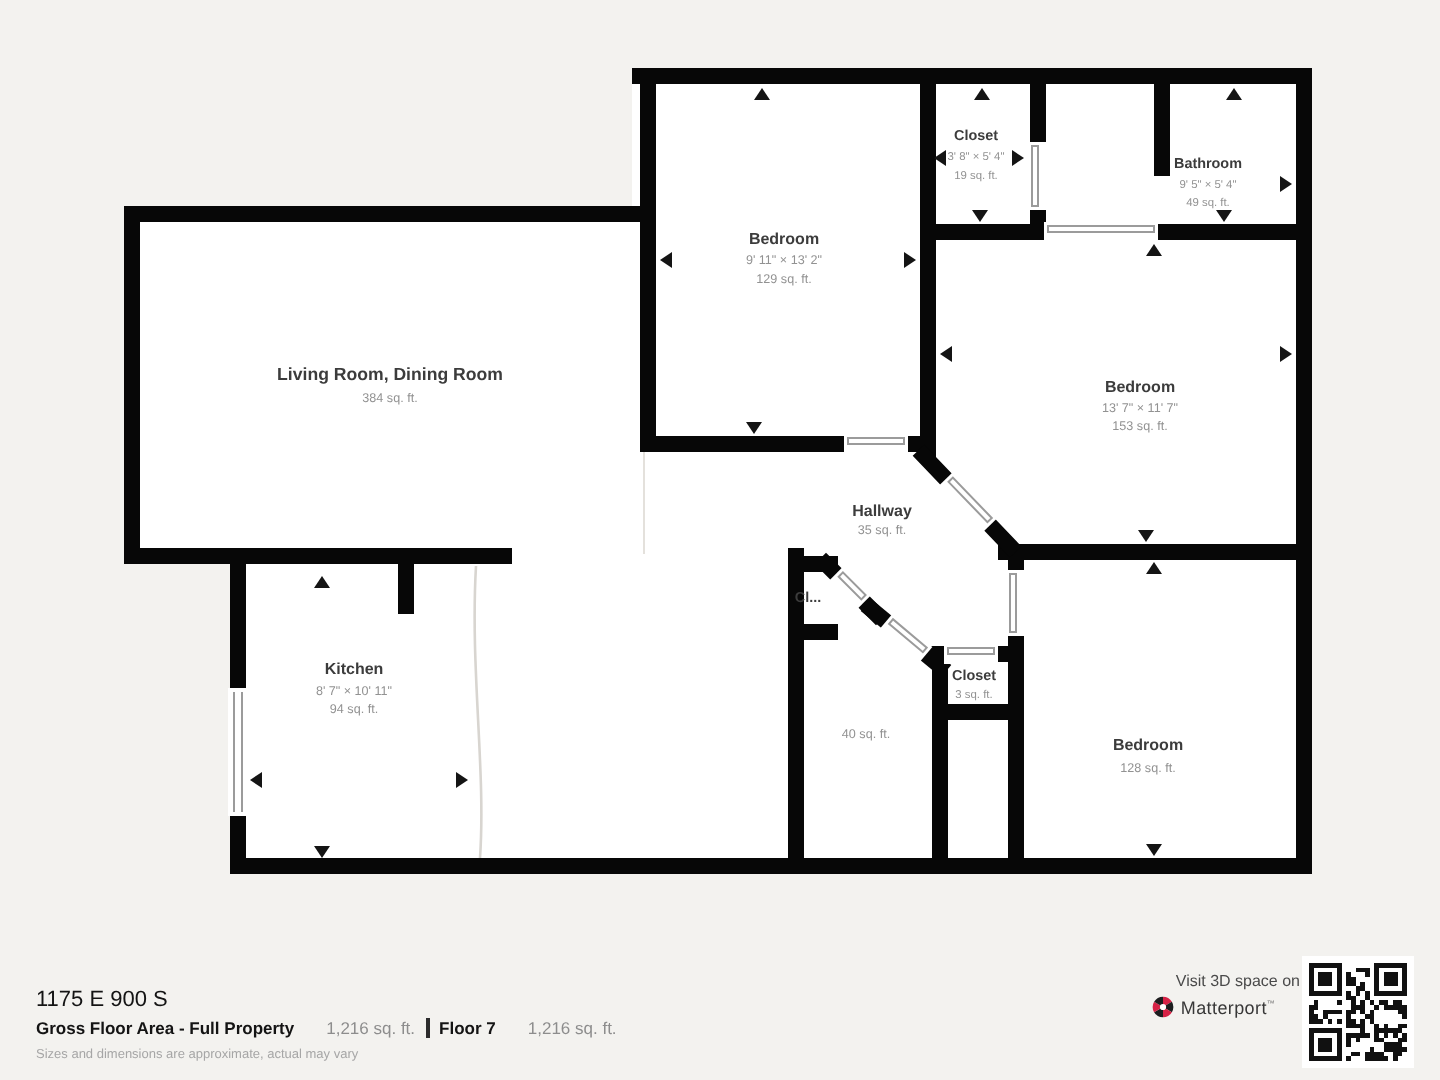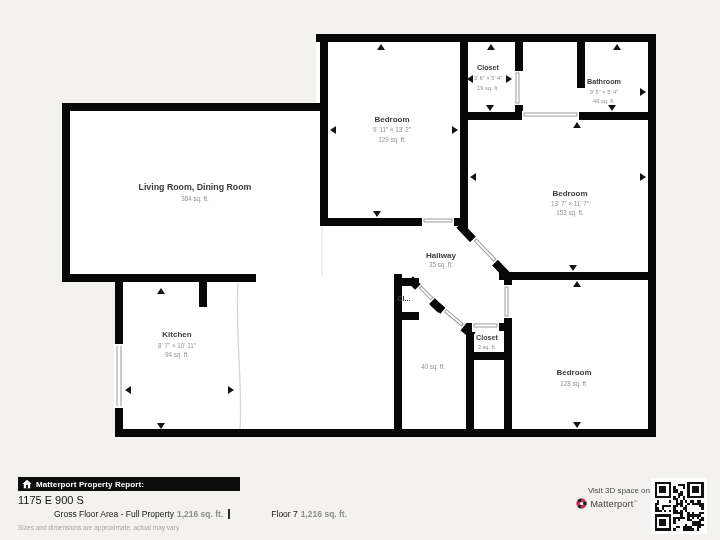--- a/index.html
+++ b/index.html
@@ -17,22 +17,22 @@
   .t-sub-xs{font-size:5.7px;}
   .walls{stroke:#070707;stroke-width:8;stroke-linecap:square;}
   .skinny{fill:#ffffff;stroke:#9b9b9b;stroke-width:1;}
   .footer-bar{
     position:absolute;left:18px;top:477px;width:222px;height:14px;
     background:#0d0d0d;display:flex;align-items:center;gap:4px;padding-left:4px;box-sizing:border-box;
   }
   .footer-bar .bar-label{color:#ffffff;font-size:8px;font-weight:bold;letter-spacing:.1px;white-space:nowrap;}
   .address{position:absolute;left:18px;top:494px;font-size:11px;font-weight:normal;color:#141414;}
   .area-line{position:absolute;left:18px;top:509px;display:flex;align-items:center;font-size:8.5px;white-space:nowrap;}
-  .area-line .lbl{font-weight:normal;color:#141414;margin-left:36px;}
-  .area-line .val{color:#8d8d8d;margin-left:3px;font-weight:bold;}
+  .area-line .lbl{font-weight:bold;color:#141414;}
+  .area-line .val{color:#8d8d8d;margin-left:16px;}
   .area-line .vdiv{display:inline-block;width:2px;height:10px;background:#2c2c2c;margin:0 5px;}
   .disclaimer{position:absolute;left:18px;top:524px;font-size:6.5px;color:#a6a6a6;}
   .cta{position:absolute;left:564px;top:486px;width:86px;text-align:right;}
   .cta .line1{font-size:8px;color:#4a4a4a;}
   .cta .brand-row{margin-top:3px;display:flex;align-items:center;justify-content:center;gap:3px;}
   .cta .brand{font-size:9px;color:#383838;letter-spacing:.2px;}
   .cta .tm{font-size:4px;color:#777;vertical-align:super;}
   .qr{position:absolute;left:651px;top:478px;}
 </style>
 </head>
@@ -179,27 +179,20 @@
       <text class="t-name t-name-sm" x="487" y="340">Closet</text>
       <text class="t-sub t-sub-xs" x="487" y="349">3 sq. ft.</text>
 
       <text class="t-sub" x="433" y="369">40 sq. ft.</text>
 
       <text class="t-name" x="574" y="375">Bedroom</text>
       <text class="t-sub" x="574" y="386">128 sq. ft.</text>
     </g>
   </svg>
 
-  <div class="footer-bar">
-    <svg width="10" height="10" viewBox="0 0 10 10">
-      <path d="M5,0.8 L9.6,5 L8.2,5 L8.2,9.2 L1.8,9.2 L1.8,5 L0.4,5 Z" fill="#ffffff"></path>
-      <rect x="4.1" y="5.8" width="1.8" height="3.4" fill="#0d0d0d"></rect>
-    </svg>
-    <span class="bar-label">Matterport Property Report:</span>
-  </div>
 
   <div class="address">1175 E 900 S</div>
 
   <div class="area-line">
     <span class="lbl">Gross Floor Area - Full Property</span>
     <span class="val">1,216 sq. ft.</span>
     <span class="vdiv"></span>
     <span class="lbl">Floor 7</span>
     <span class="val">1,216 sq. ft.</span>
   </div>

